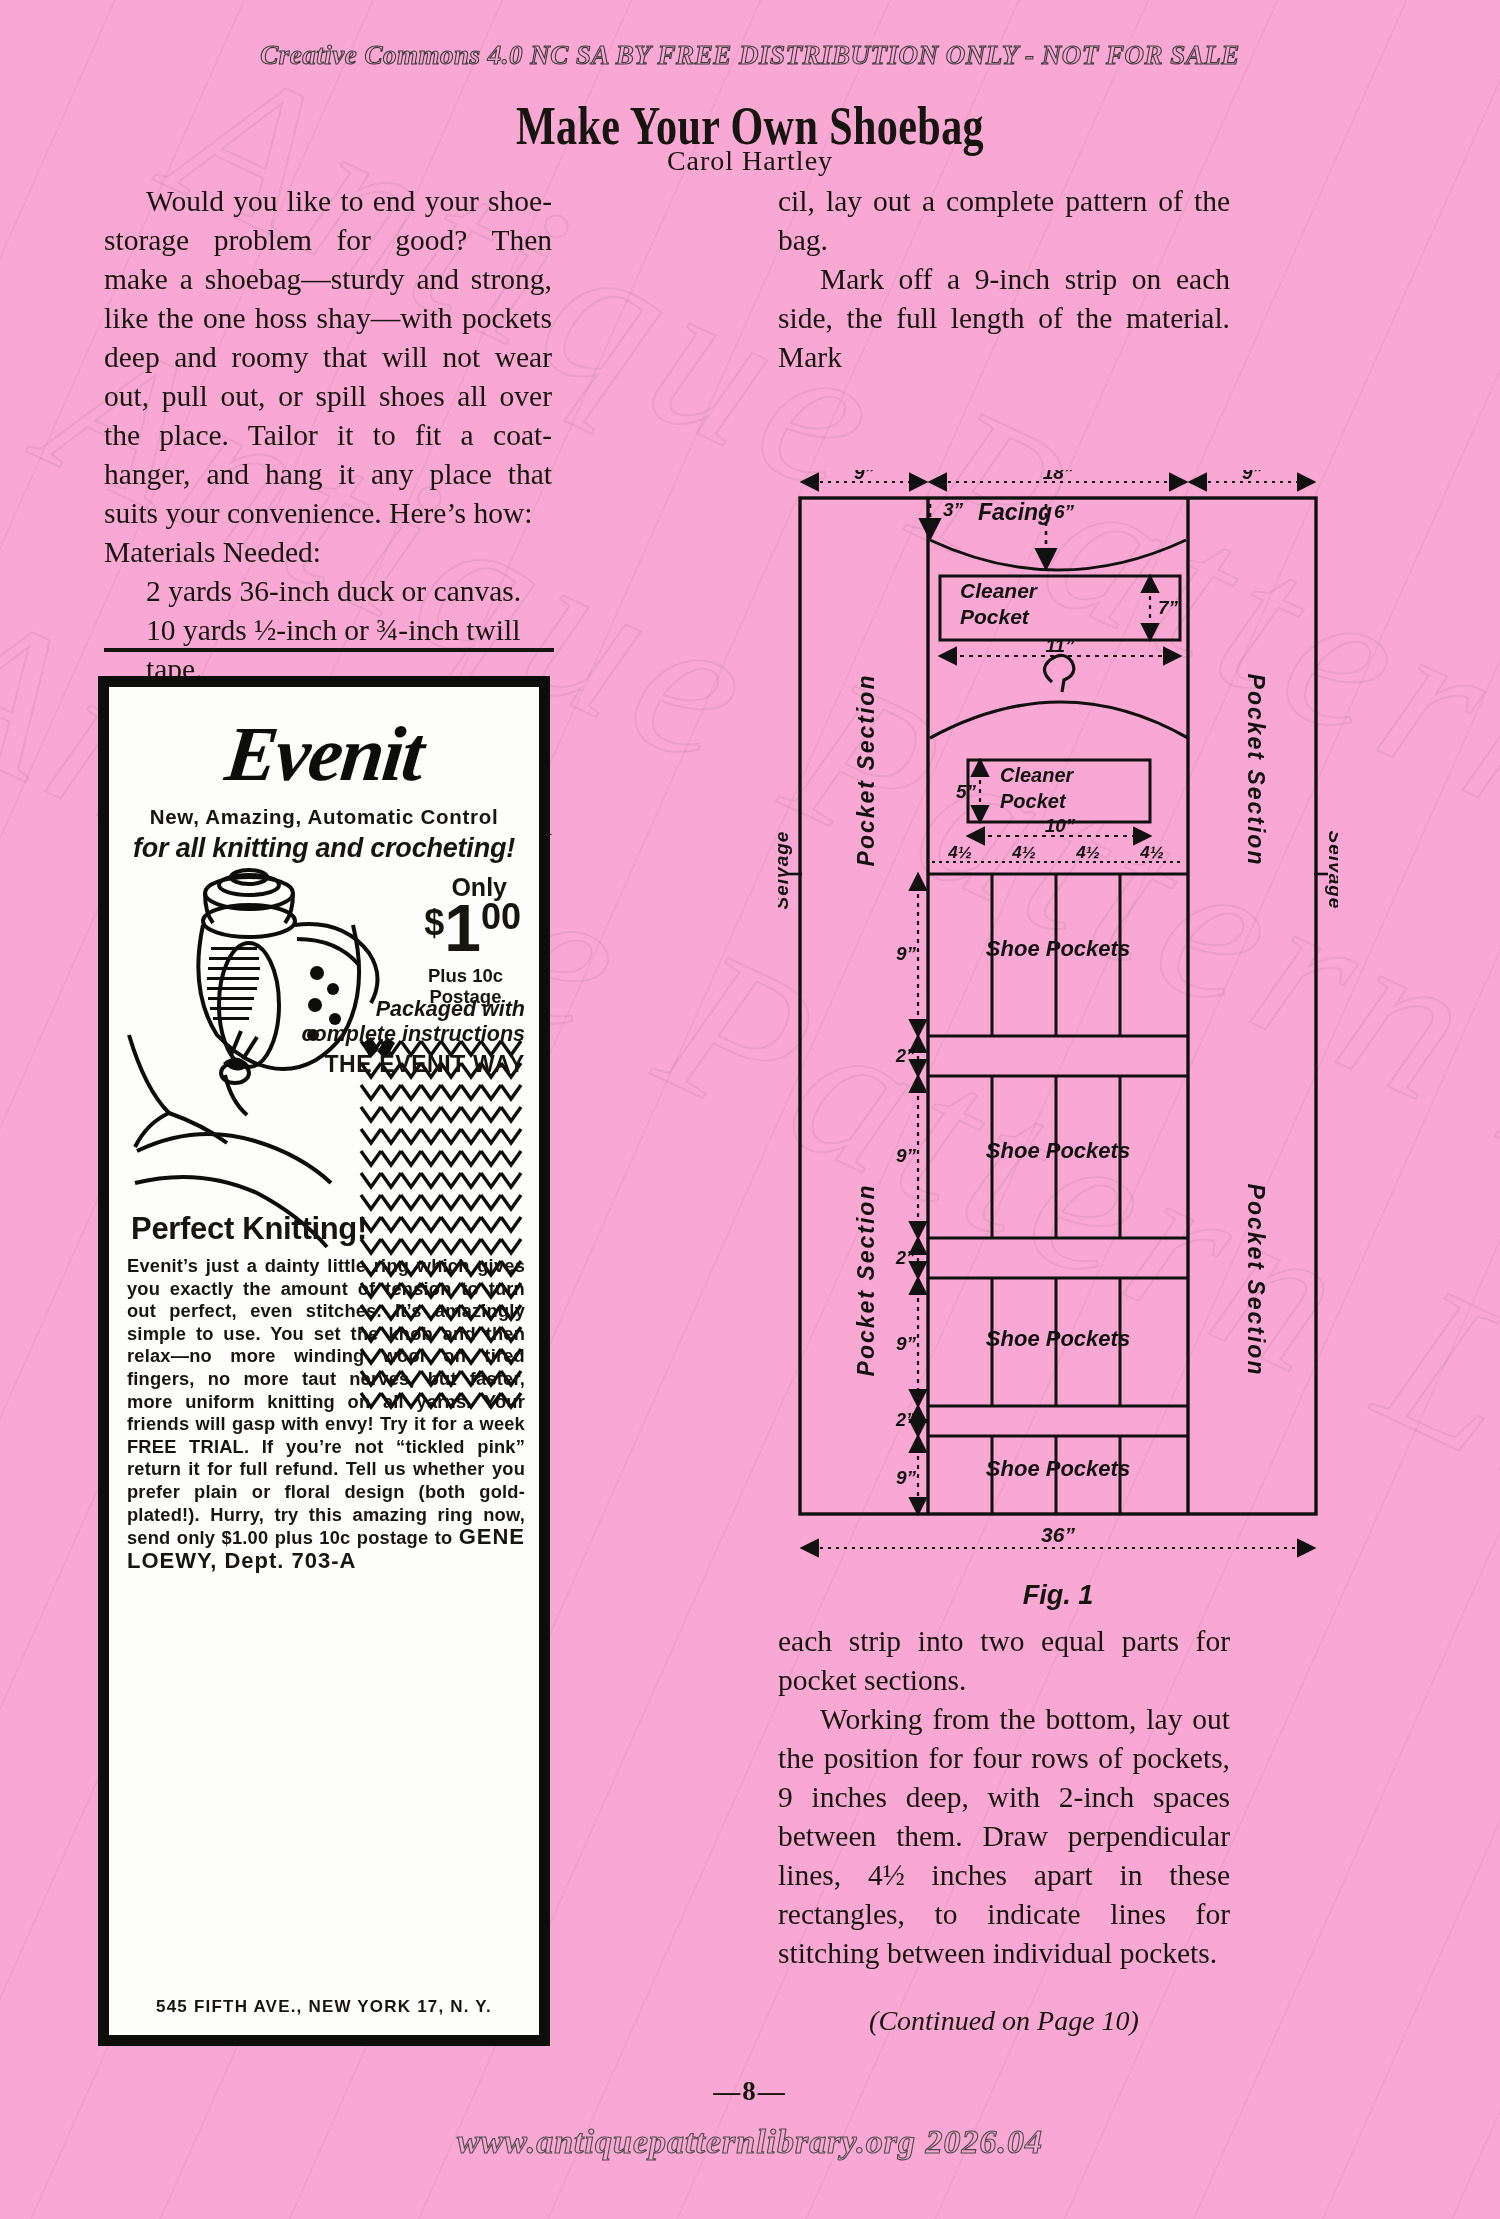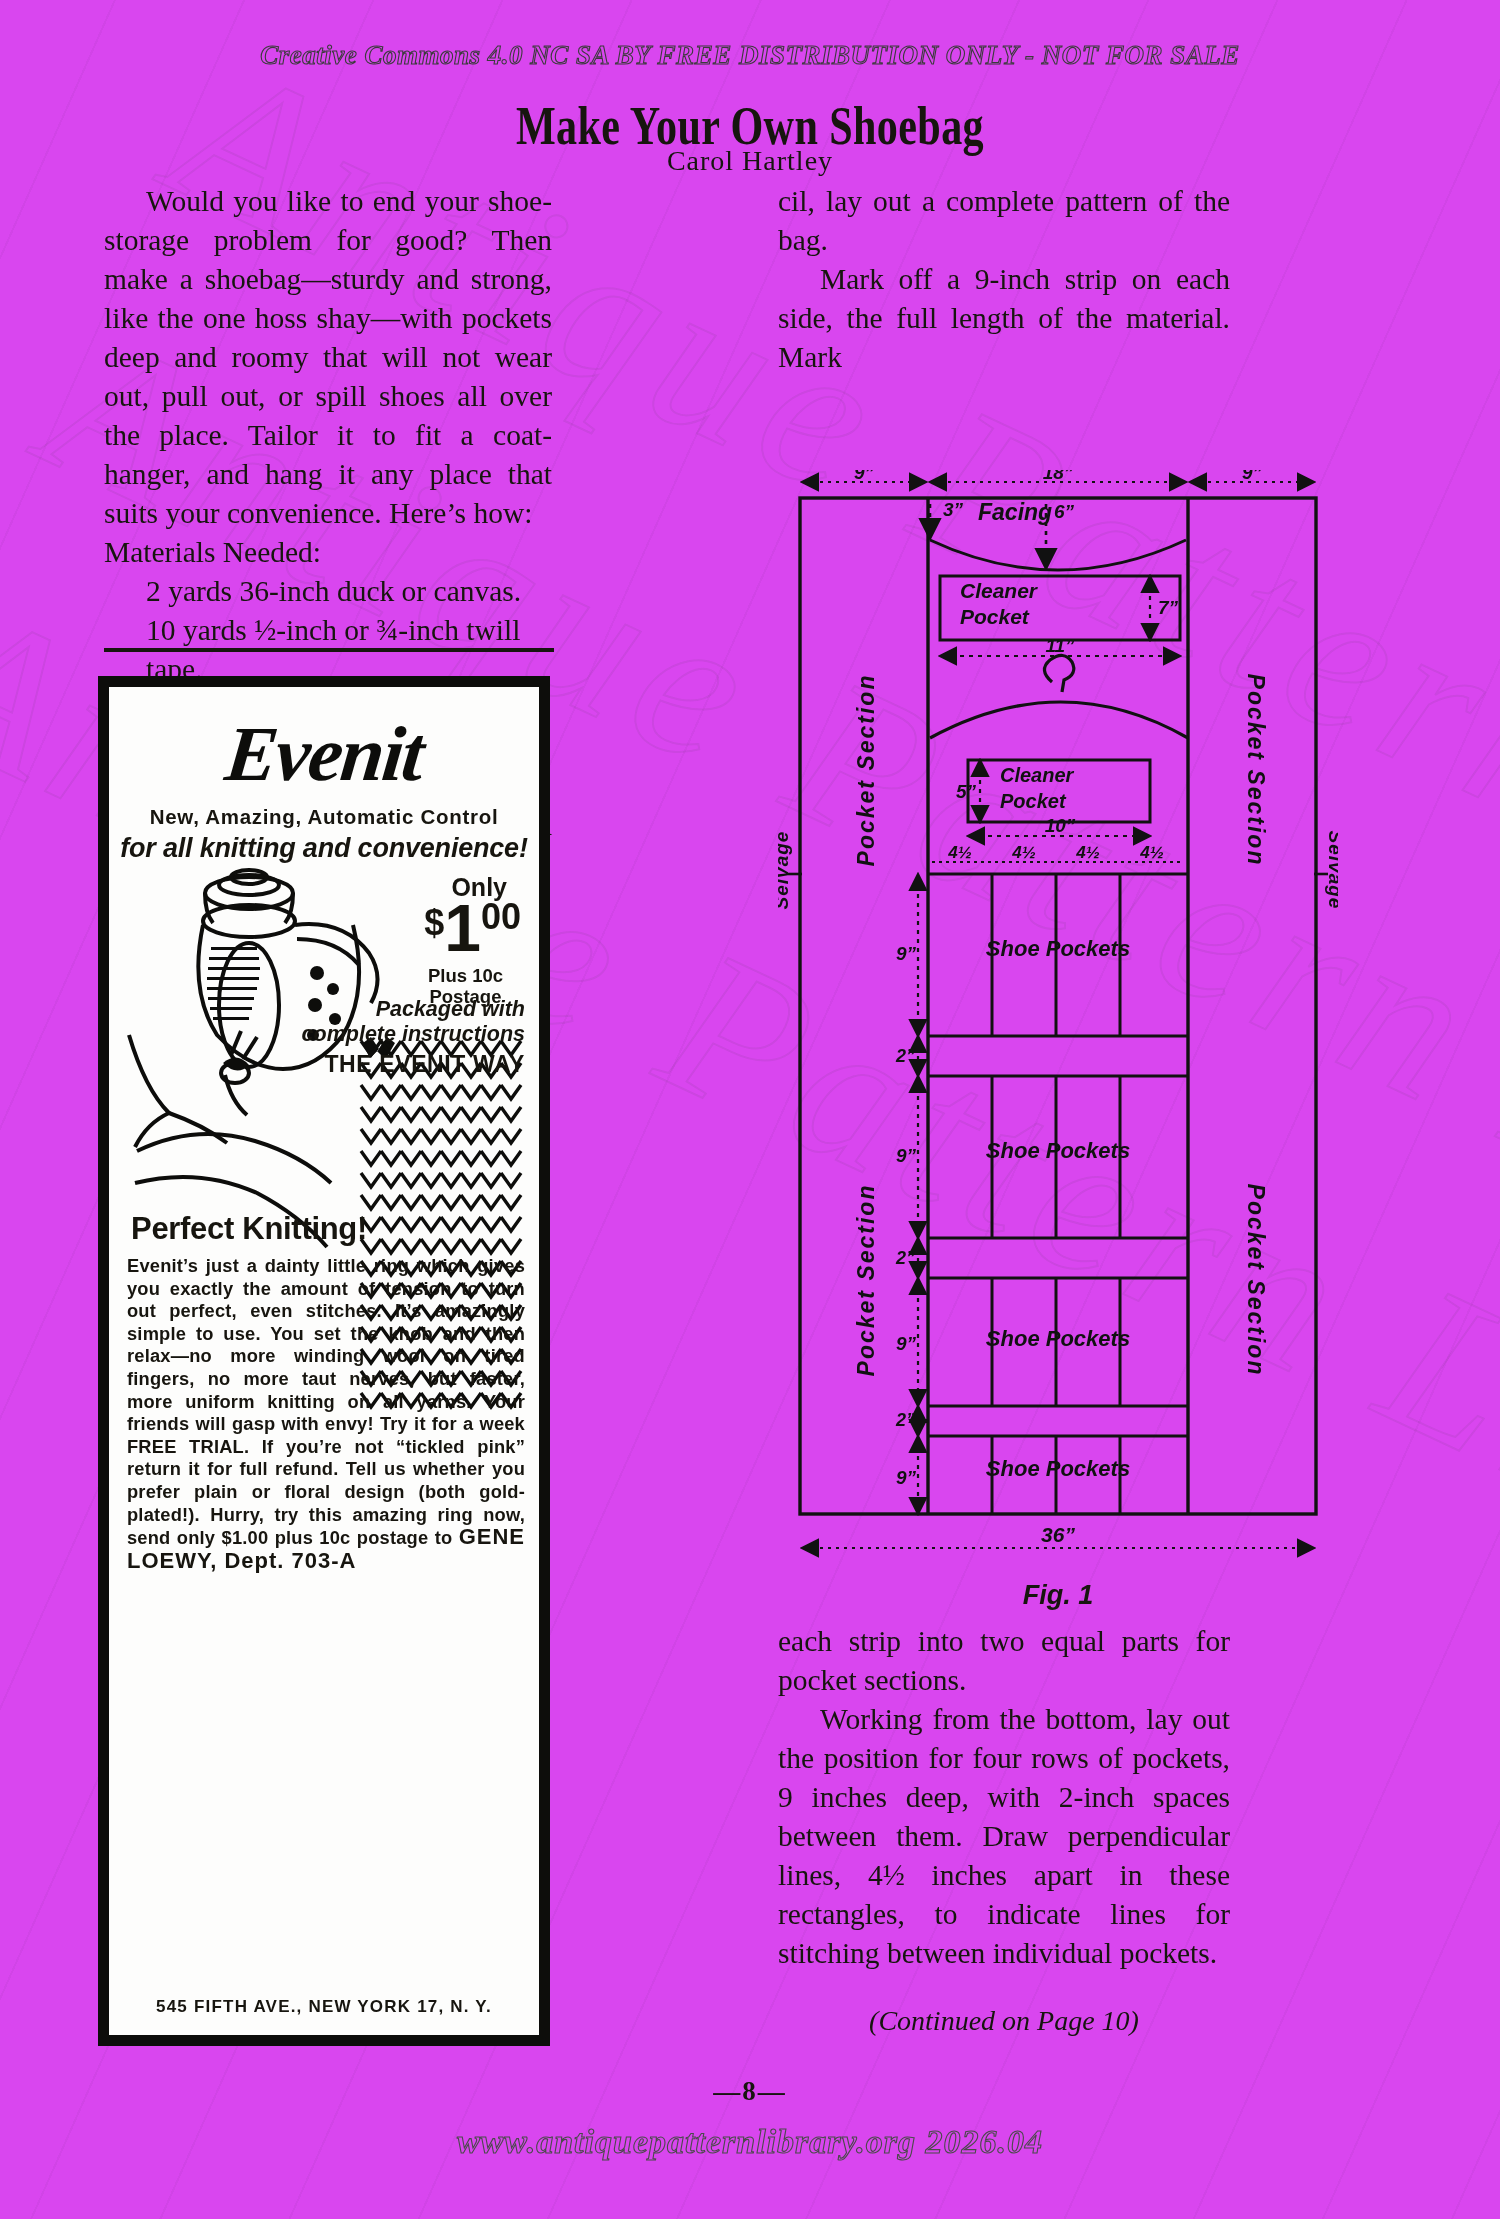--- a/index.html
+++ b/index.html
@@ -4,21 +4,21 @@
 <style>
   html, body {
     margin: 0;
     padding: 0;
     background: #f2f2f0;
   }
   #page {
     position: relative;
     width: 1500px;
     height: 2219px;
-    background: #d946ef;
+    background: #f9a8d4;
     overflow: hidden;
     font-family: "Liberation Serif", "DejaVu Serif", serif;
     color: #17150f;
   }
 
   
   #streaks {
     position: absolute;
     inset: 0;
     pointer-events: none;
@@ -335,21 +335,21 @@
     <p class="body-p indent">Mark off a 9-inch strip on each side, the full length of the material.  Mark</p>
   </div>
 
   <div class="rule"></div>
 
   <div class="ad">
     <div class="ad-inner">
 
       <div class="ad-logo">Evenit</div>
       <div class="ad-line1">New, Amazing, Automatic Control</div>
-      <div class="ad-line2">for all knitting and convenience!</div>
+      <div class="ad-line2">for all knitting and crocheting!</div>
 
       <div class="ad-only">Only</div>
       <div class="ad-price">
         <span class="dollar">$</span><span class="big">1</span><span class="cents">00</span>
       </div>
       <div class="ad-postage">
         <div>Plus 10c</div>
         <div>Postage</div>
       </div>
 

